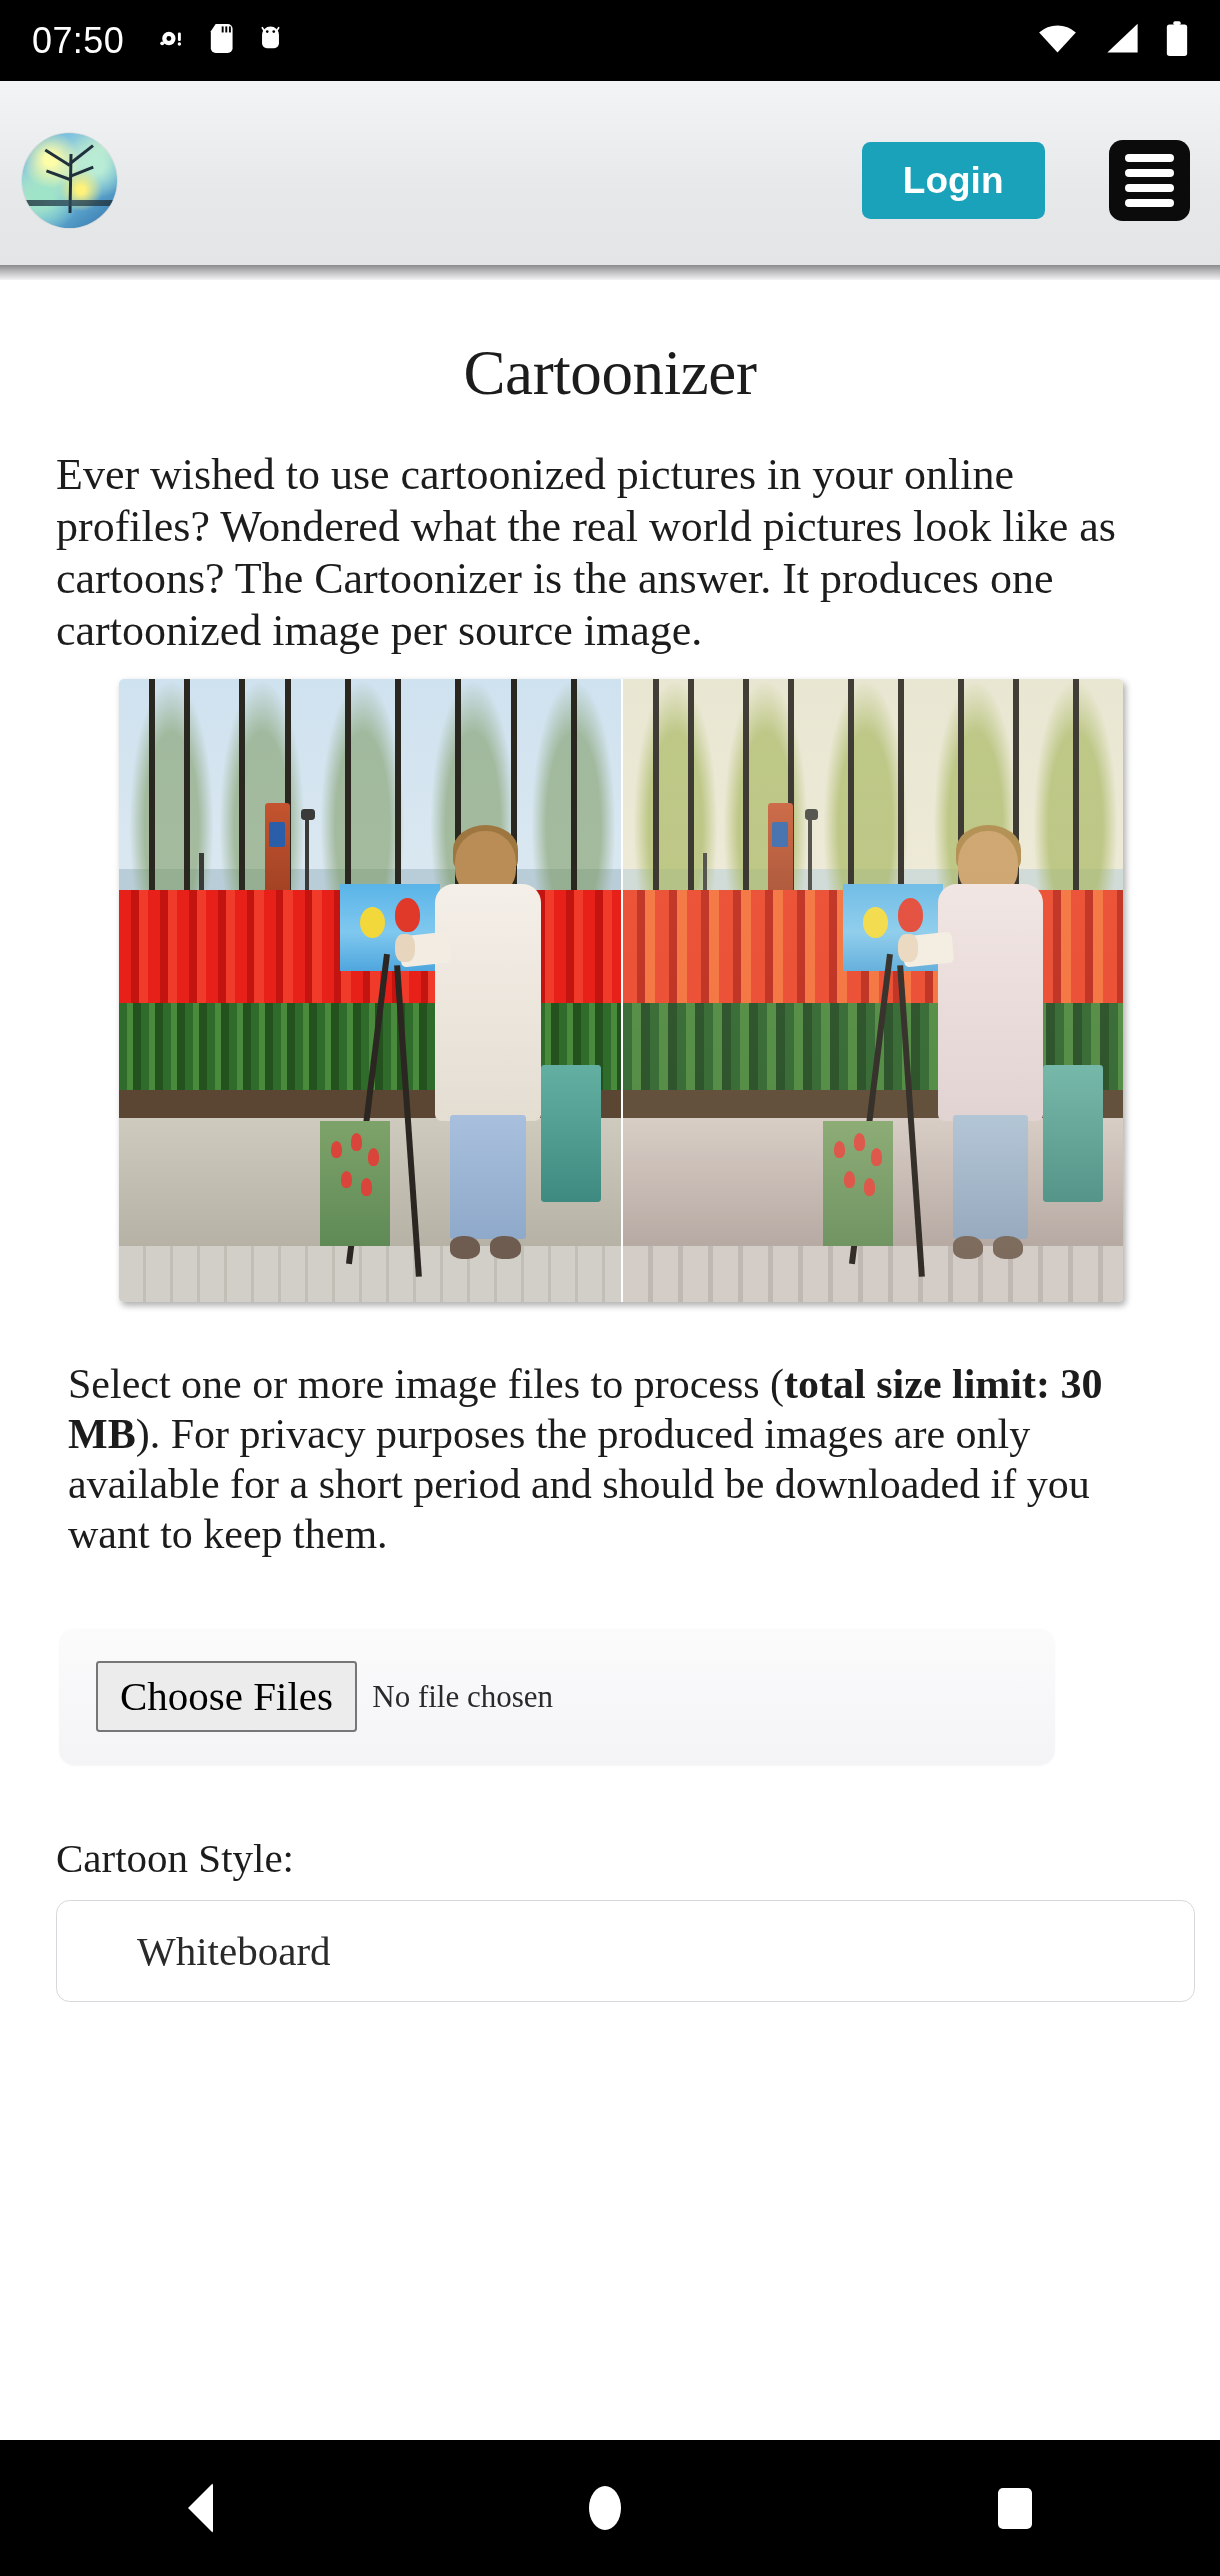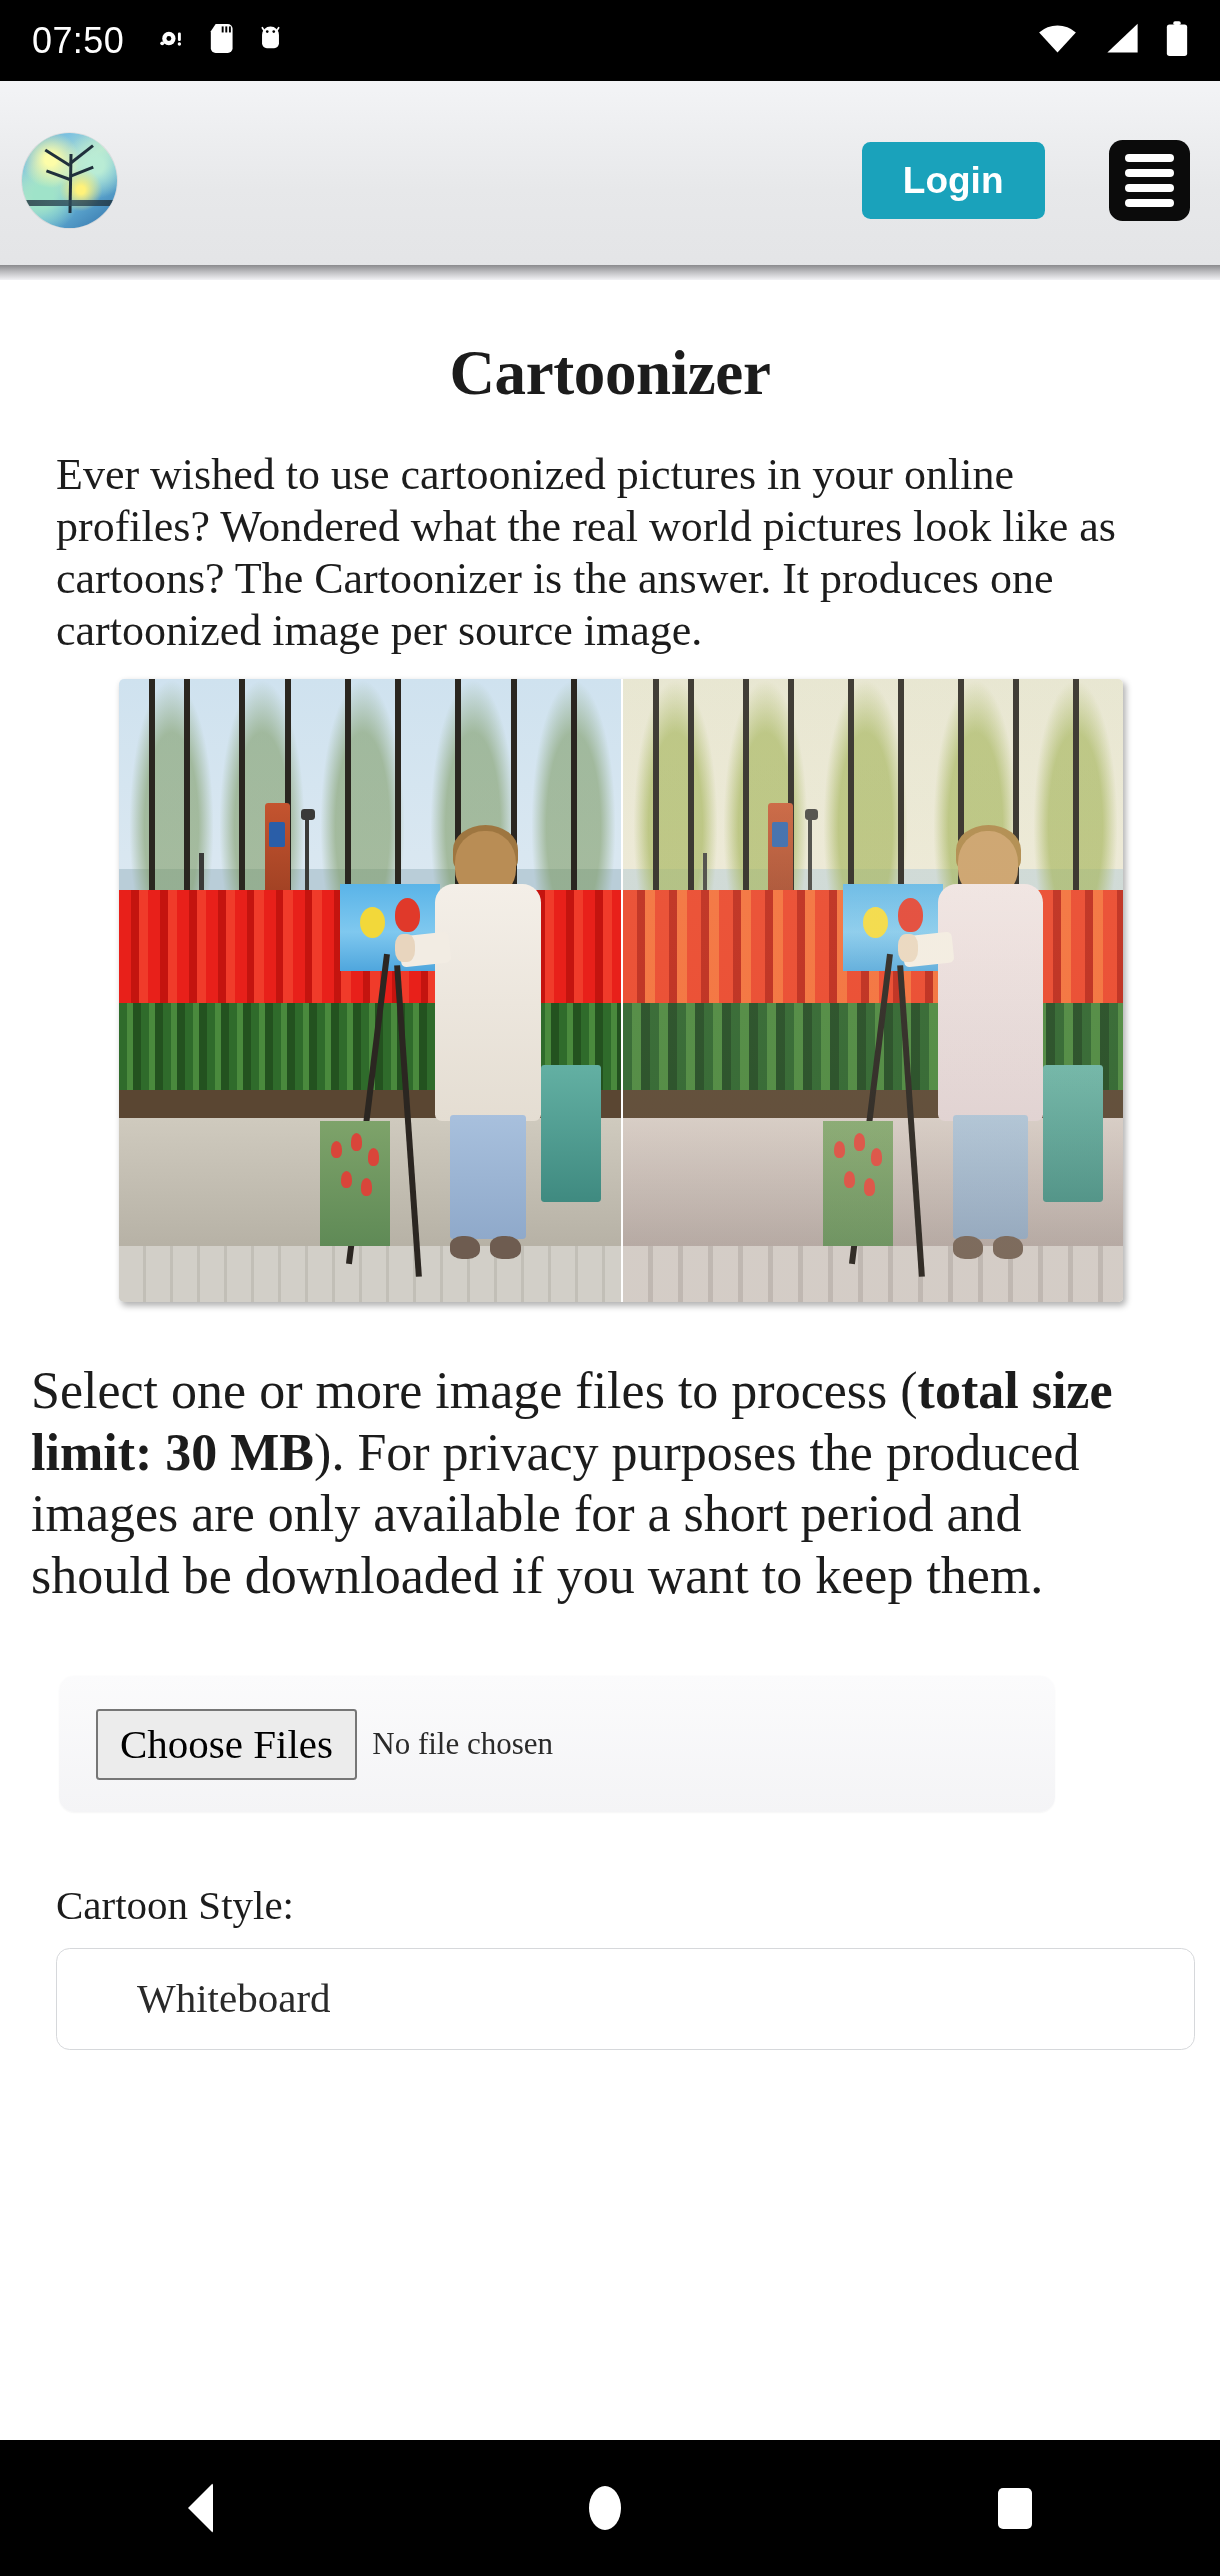--- a/index.html
+++ b/index.html
@@ -77,21 +77,21 @@
   .menu-btn{
     width:81px; height:81px; background:#0b0b0b; border:none; border-radius:13.6px;
     margin-left:64px; margin-right:8.5px; display:flex; flex-direction:column;
     align-items:center; justify-content:center; gap:7.6px; cursor:pointer;
   }
   .menu-btn span{ display:block; width:49px; height:7.6px; background:#fff; border-radius:4.2px; }
 
   
   .content{ position:absolute; left:0; top:295px; width:1220px; }
   .page-title{
-    text-align:center; font-size:63px; font-weight:700; color:#1c1c1c;
+    text-align:center; font-size:63px; font-weight:400; color:#1c1c1c;
     letter-spacing:-0.4px; margin-top:42px;
   }
   .intro{
     margin:39px 61px 0 56px; font-size:44px; line-height:1.18;
     color:#1c1c1c; text-align:left;
   }
 
   
   .example-wrap{ margin:22px 0 0 119px; width:1004px; }
   .example{
@@ -191,21 +191,21 @@
 
   
   .note{
     margin:46px 51px 0 56px; font-size:42px; line-height:1.22;
     color:#f4471c; font-weight:700; letter-spacing:-0.3px;
   }
   .note a{ color:#1a73e8; text-decoration:none; }
 
   
   .selectpara{
-    margin:58px 61px 0 31px; font-size:52px; line-height:1.19; color:#1c1c1c;
+    margin:58px 61px 0 68px; font-size:42px; line-height:1.19; color:#1c1c1c;
   }
   .selectpara b{ font-weight:700; }
 
   
   .filepanel{
     margin:69px 0 0 59px; width:996px; height:136px;
     background:linear-gradient(180deg,#fbfbfc,#f4f4f6);
     border-radius:15.3px; display:flex; align-items:center; padding-left:37px;
     box-shadow:0 0.8px 1.7px rgba(0,0,0,.04);
   }

